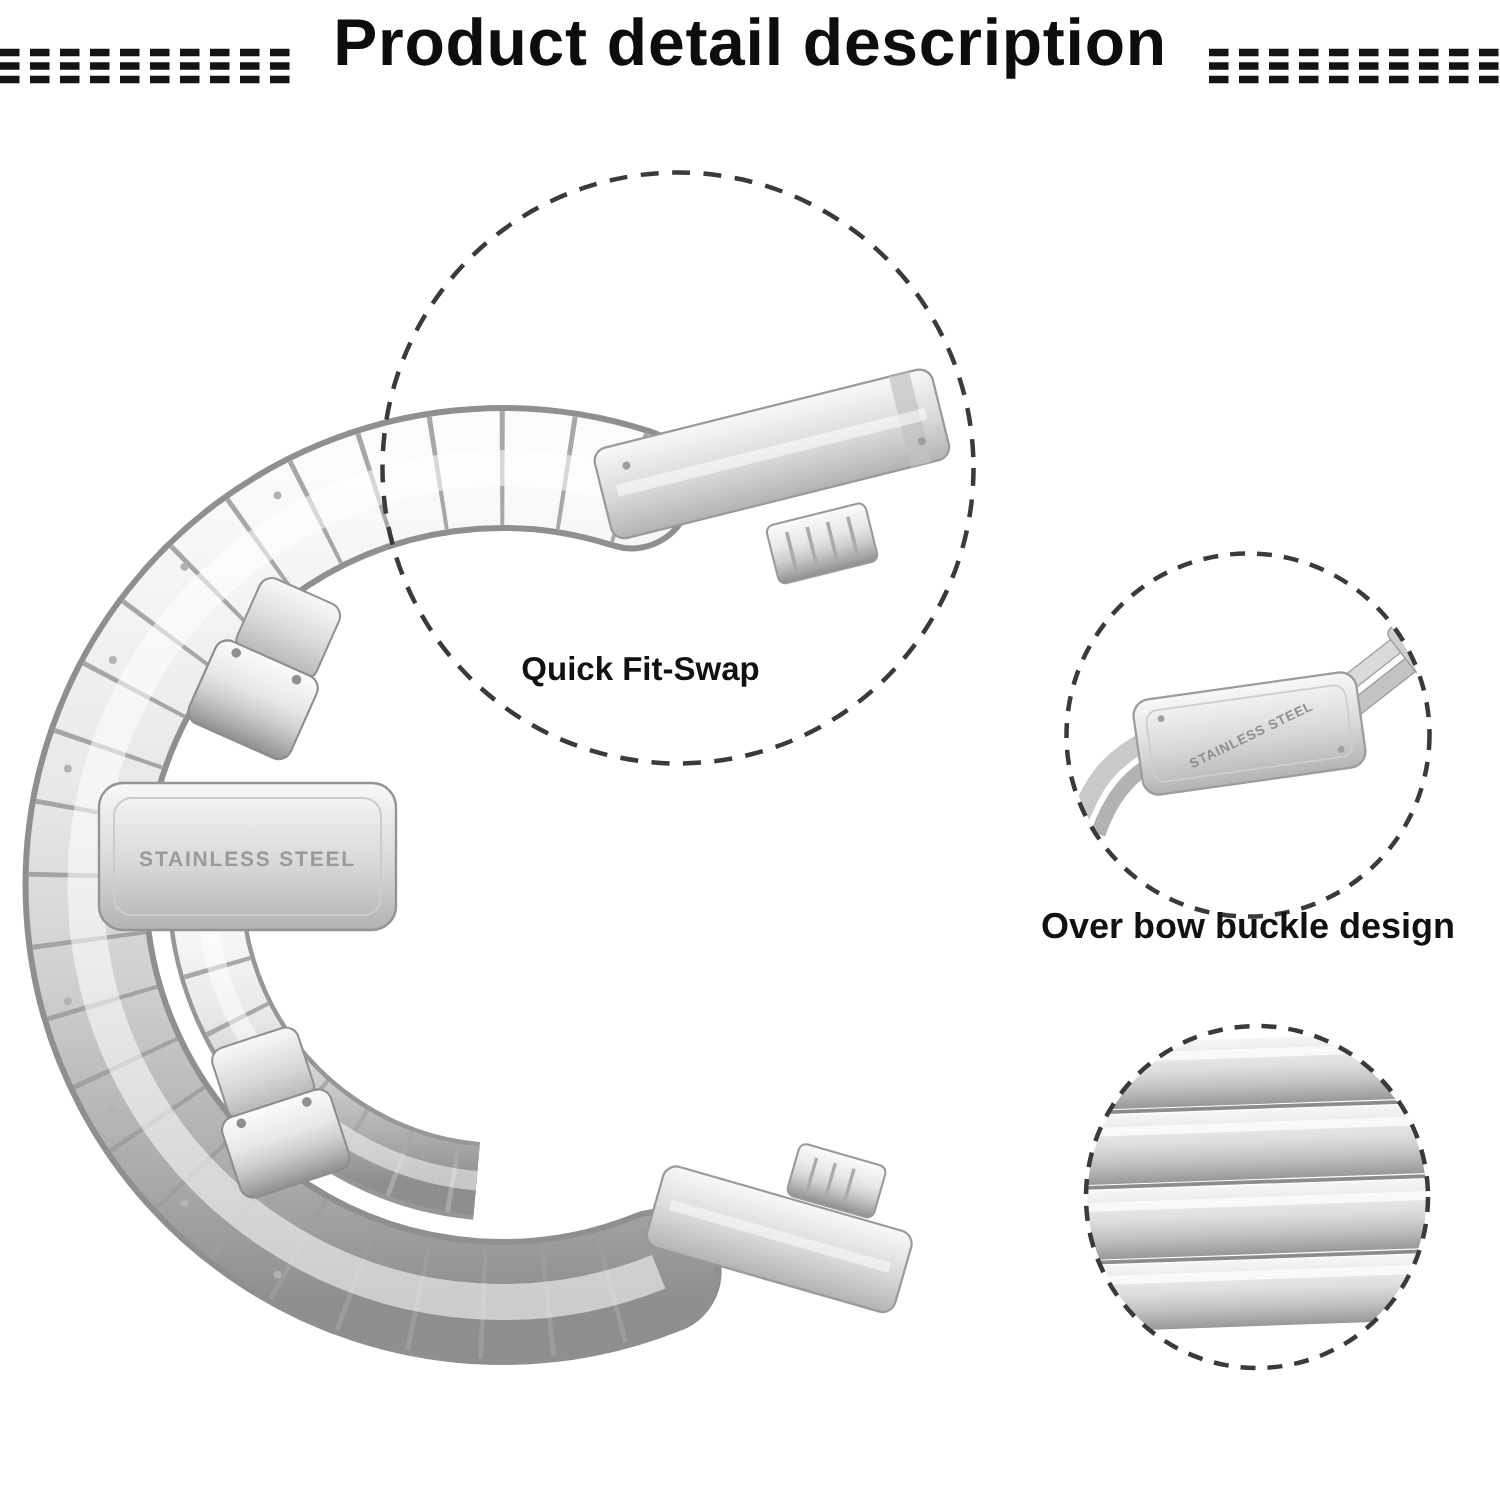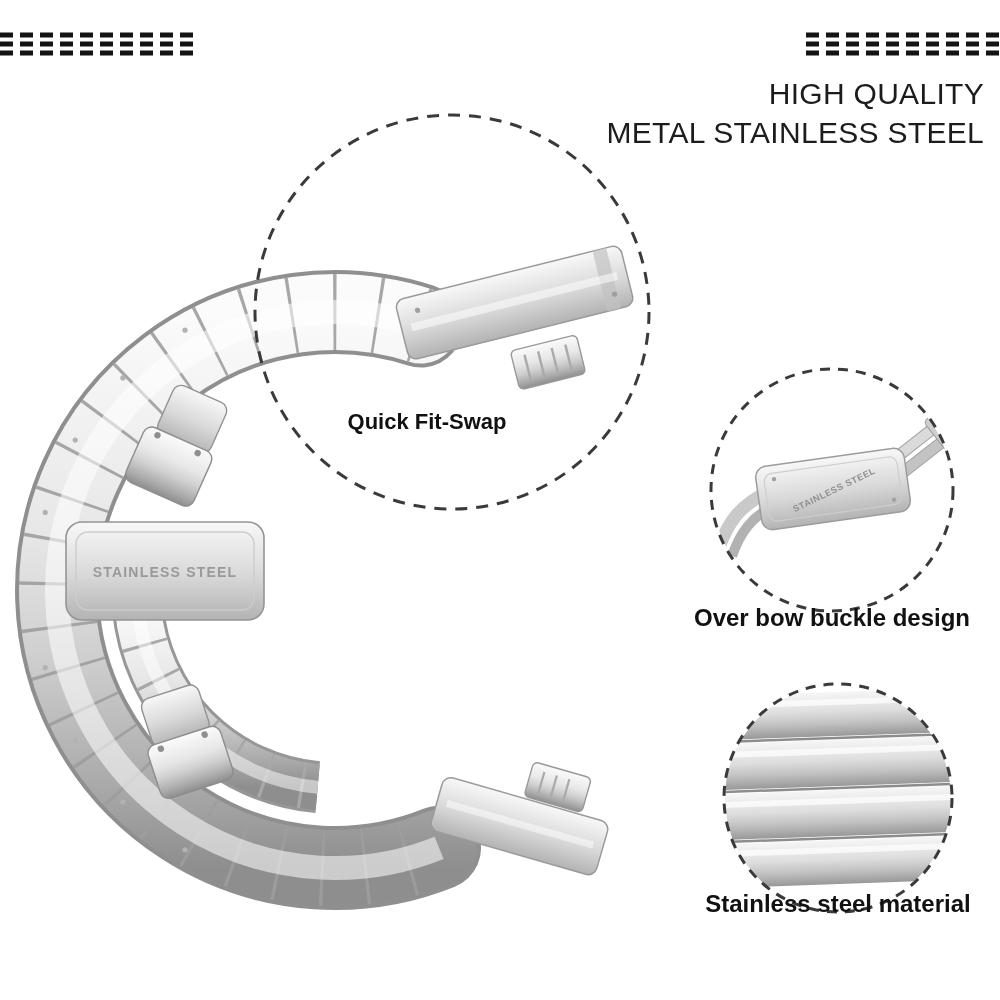--- a/index.html
+++ b/index.html
@@ -16,21 +16,21 @@
     text-align:center;
     font-size:44px;font-weight:900;letter-spacing:.5px;
     color:#0d0d0d;margin:0;
   }
   .tagline{
     position:absolute;top:74px;right:16px;
     text-align:right;color:#1c1c1c;
     font-size:30px;font-weight:400;line-height:1.3;letter-spacing:.3px;
   }
   .callout-quickfit{
-    position:absolute;left:427px;top:408px;transform:translateX(-50%);
+    position:absolute;left:427px;top:432px;transform:translateX(-50%);
     text-align:center;color:#111111;
     font-size:22px;font-weight:700;line-height:1.25;
   }
   .circle-label{
     position:absolute;transform:translateX(-50%);
     text-align:center;color:#111111;
     font-size:24px;font-weight:700;white-space:nowrap;
   }
   .label-buckle{left:832px;top:604px;}
   .label-material{left:838px;top:890px;}
@@ -178,27 +178,23 @@
       <line x1="712" y1="738" x2="964" y2="738" stroke="#8c8c8c" stroke-width="2.5"></line>
       <line x1="712" y1="788" x2="964" y2="788" stroke="#8c8c8c" stroke-width="2.5"></line>
       <line x1="712" y1="838" x2="964" y2="838" stroke="#8c8c8c" stroke-width="2.5"></line>
     </g>
 
     <circle cx="452" cy="312" r="197" fill="none" stroke="#3a3a3a" stroke-width="3" stroke-dasharray="12 9"></circle>
     <circle cx="832" cy="490" r="121" fill="none" stroke="#3a3a3a" stroke-width="3" stroke-dasharray="10 8"></circle>
     <circle cx="838" cy="798" r="114" fill="none" stroke="#3a3a3a" stroke-width="3" stroke-dasharray="10 8"></circle>
   </svg>
 
-
-  <div class="tagline">
-    <div>HIGH QUALITY</div>
-    <div>METAL STAINLESS STEEL</div>
-  </div>
+  <h1 class="page-title">Product detail description</h1>
+
 
   <div class="callout-quickfit">
     <div>Quick Fit-Swap</div>
   </div>
 
   <div class="circle-label label-buckle">Over bow buckle design</div>
 
-  <div class="circle-label label-material">Stainless steel material</div>
 
 </div>
 
 </body></html>

